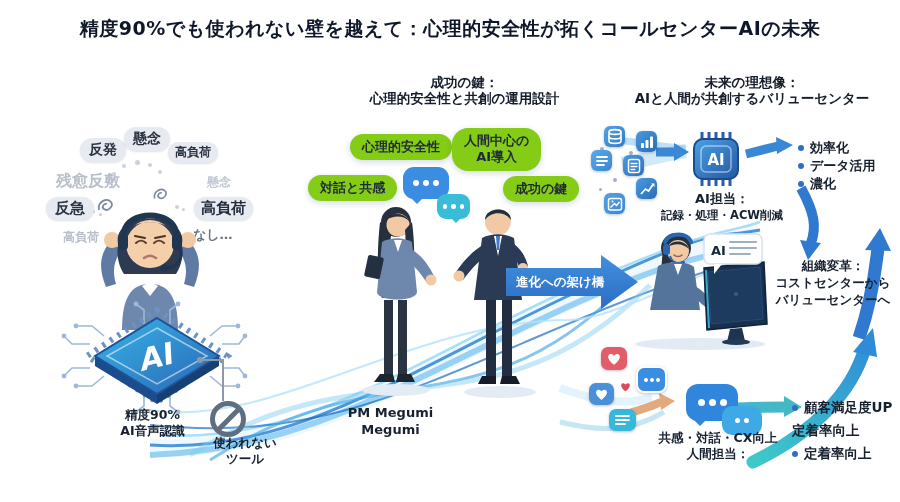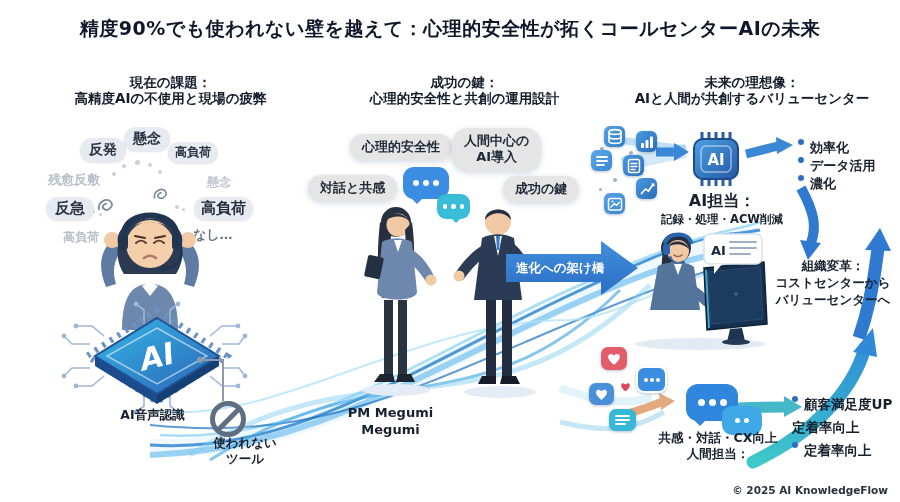--- a/index.html
+++ b/index.html
@@ -6,59 +6,55 @@
   .canvas{position:relative;width:900px;height:502px;background:#ffffff;overflow:hidden;
     font-family:"DejaVu Sans",sans-serif;}
   .abs{position:absolute;}
   .title{position:absolute;top:16px;left:0;width:100%;text-align:center;font-size:19px;
     font-weight:bold;color:#0f172a;letter-spacing:.5px;z-index:5;}
   .colhead{position:absolute;text-align:center;font-weight:bold;color:#141d2c;
     font-size:13.5px;line-height:1.2;z-index:5;}
   .pill{position:absolute;background:#e7eaf0;border-radius:16px;padding:3px 9px;
     font-weight:bold;color:#2a3342;z-index:4;box-shadow:0 1px 2px rgba(40,60,90,.15);}
   .faint{position:absolute;font-weight:bold;color:#b7bfca;z-index:3;}
-  .tag{position:absolute;background:#e5e5e5;border-radius:16px;padding:5px 12px;font-weight:bold;
+  .tag{position:absolute;background:#84cc16;border-radius:16px;padding:5px 12px;font-weight:bold;
     color:#1f2937;box-shadow:0 2px 6px rgba(30,60,120,.2);font-size:13px;z-index:5;text-align:center;line-height:1.25;}
   .chat{position:absolute;display:flex;align-items:center;justify-content:center;gap:4px;z-index:5;}
   .chat i{display:block;border-radius:50%;background:#fff;}
   .tail::after{content:"";position:absolute;width:0;height:0;border:7px solid transparent;border-top-color:var(--c);}
   .tail-bl::after{bottom:-12px;left:7px;}
   .tail-br::after{bottom:-11px;right:7px;}
   .caption{position:absolute;text-align:center;font-weight:bold;color:#17212f;z-index:5;line-height:1.3;}
   .barrow{position:absolute;display:flex;align-items:center;color:#fff;font-weight:bold;z-index:4;}
   #wall{left:212px;top:244px;width:114px;height:52px;font-size:13px;padding-left:13px;box-sizing:border-box;
     background:linear-gradient(180deg,#b6cde9,#8fb1d8);
     clip-path:polygon(0 24%,70% 24%,70% 0,100% 50%,70% 100%,70% 76%,0 76%);}
-  #bridge{left:506px;top:241px;width:132px;height:54px;font-size:12.5px;padding-left:10px;box-sizing:border-box;
+  #bridge{left:506px;top:255px;width:132px;height:54px;font-size:12.5px;padding-left:10px;box-sizing:border-box;
     background:linear-gradient(180deg,#418fdc,#2b6ec6);
     clip-path:polygon(0 24%,72% 24%,72% 0,100% 50%,72% 100%,72% 76%,0 76%);}
   .tile{position:absolute;border-radius:6px;display:flex;align-items:center;justify-content:center;
     z-index:4;box-shadow:0 1px 3px rgba(20,50,100,.3);}
   .deco{position:absolute;border-radius:50%;background:#c9d1dc;z-index:3;}
-  .brow{display:flex;align-items:flex-start;gap:6px;font-weight:bold;color:#17202e;}
+  .brow{display:flex;align-items:center;gap:6px;font-weight:bold;color:#17202e;}
   .brow .dot{width:6px;height:6px;border-radius:50%;background:#2e6fc4;flex:0 0 auto;}
   .nosign{position:absolute;left:210px;top:401px;width:26px;height:26px;border:5px solid #5f6f82;
     border-radius:50%;z-index:4;}
   .nosign::after{content:"";position:absolute;left:-3px;top:11px;width:33px;height:5px;
     background:#5f6f82;transform:rotate(-45deg);}
   .conn{position:absolute;background:#8e9aab;z-index:3;}
   .footer{position:absolute;right:12px;bottom:6px;font-size:10.5px;color:#2a3240;font-weight:600;z-index:5;}
   svg{overflow:visible;}
 </style>
 </head>
 <body>
 
 <div class="canvas">
 
   <div class="title">精度90%でも使われない壁を越えて：心理的安全性が拓くコールセンターAIの未来</div>
 
-  <div class="colhead" style="left:38px;top:74px;width:265px;">
-    <span style="display:block">現在の課題：</span>
-    <span style="display:block">高精度AIの不使用と現場の疲弊</span>
-  </div>
   <div class="colhead" style="left:332px;top:74px;width:265px;">
     <span style="display:block">成功の鍵：</span>
     <span style="display:block">心理的安全性と共創の運用設計</span>
   </div>
   <div class="colhead" style="left:608px;top:74px;width:288px;">
     <span style="display:block">未来の理想像：</span>
     <span style="display:block">AIと人間が共創するバリューセンター</span>
   </div>
 
   <svg class="abs" style="left:150px;top:200px;width:610px;height:260px;z-index:1;" viewBox="0 0 610 260">
@@ -68,21 +64,21 @@
     <path d="M10,235 C160,245 280,150 430,85 S575,35 610,22" stroke="#9fdcf6" stroke-width="2.5" opacity=".9" fill="none"></path>
     <path d="M0,225 C150,240 240,200 380,140 S560,70 610,55" stroke="#1b6fc2" stroke-width="2" opacity=".7" fill="none"></path>
     <path d="M60,260 C230,150 330,230 470,90" stroke="#45a8e4" stroke-width="3" opacity=".65" fill="none"></path>
     <path d="M40,255 C220,140 340,245 500,85" stroke="#7fcdf0" stroke-width="5" opacity=".45" fill="none"></path>
     <path d="M0,210 C120,230 260,120 420,120 C470,118 540,70 610,60" stroke="#b3e3f8" stroke-width="2" opacity=".8" fill="none"></path>
   </svg>
 
   <span class="pill" style="left:80px;top:138px;font-size:14px;">反発</span>
   <span class="pill" style="left:124px;top:127px;font-size:14px;">懸念</span>
   <span class="pill" style="left:168px;top:142px;font-size:12px;padding:2px 7px;">高負荷</span>
-  <span class="faint" style="left:48px;top:171px;font-size:13px;">残愈反敷</span>
+  <span class="faint" style="left:56px;top:171px;font-size:16px;">残愈反敷</span>
   <span class="faint" style="left:207px;top:174px;font-size:12px;color:#c0c7d2;">懸念</span>
   <span class="pill" style="left:46px;top:197px;font-size:15px;padding:2px 9px;">反急</span>
   <span class="pill" style="left:194px;top:197px;font-size:15px;padding:2px 7px;color:#222c3a;">高負荷</span>
   <span class="faint" style="left:63px;top:229px;font-size:12px;">高負荷</span>
   <span class="faint" style="left:193px;top:226px;font-size:13px;color:#6a7380;">なし…</span>
 
   <span class="deco" style="left:85px;top:207px;width:4px;height:4px;"></span>
   <span class="deco" style="left:92px;top:210px;width:3px;height:3px;"></span>
   <span class="deco" style="left:99px;top:213px;width:3px;height:3px;"></span>
   <span class="deco" style="left:175px;top:205px;width:4px;height:4px;"></span>
@@ -158,20 +154,21 @@
     </g>
     <polygon points="95,12 165,58 95,104 25,58" fill="none" stroke="#6b92c4" stroke-width="6" stroke-dasharray="3 6"></polygon>
     <polygon points="33,58 95,96 95,106 33,68" fill="#1c4c8e"></polygon>
     <polygon points="157,58 95,96 95,106 157,68" fill="#163f74"></polygon>
     <polygon points="95,20 157,58 95,96 33,58" fill="url(#chipG)" stroke="#1e5296" stroke-width="2"></polygon>
     <polygon points="95,30 145,58 95,86 45,58" fill="none" stroke="rgba(255,255,255,.55)" stroke-width="1.5"></polygon>
     <text x="95" y="69" text-anchor="middle" font-size="30" font-weight="bold" font-style="italic" fill="#ffffff" transform="rotate(-14 95 58)">AI</text>
   </svg>
 
   <div class="caption" style="left:85px;top:407px;width:135px;font-size:12.5px;">
+    <span style="display:block">精度90%</span>
     <span style="display:block">AI音声認識</span>
   </div>
 
   <span class="deco" style="left:197px;top:357px;width:6px;height:6px;background:#8e9aab;z-index:3;"></span>
   <div class="conn" style="left:202px;top:359px;width:22px;height:2px;"></div>
   <div class="conn" style="left:222px;top:359px;width:2px;height:42px;"></div>
   <div class="nosign"></div>
   <div class="caption" style="left:190px;top:435px;width:110px;font-size:12.5px;">
     <span style="display:block">使われない</span>
     <span style="display:block">ツール</span>
@@ -319,21 +316,21 @@
     <g stroke="#2a5ca8" stroke-width="3">
       <path d="M14,2 V9 M21,2 V9 M28,2 V9 M35,2 V9 M42,2 V9"></path>
       <path d="M14,49 V56 M21,49 V56 M28,49 V56 M35,49 V56 M42,49 V56"></path>
     </g>
     <rect x="6" y="9" width="44" height="40" rx="9" fill="url(#chip2)" stroke="#1d4a8c" stroke-width="2"></rect>
     <rect x="13" y="16" width="30" height="26" rx="5" fill="none" stroke="rgba(255,255,255,.5)" stroke-width="1.5"></rect>
     <text x="28" y="34.5" text-anchor="middle" font-size="15" font-weight="bold" fill="#fff">AI</text>
   </svg>
 
   <div class="caption" style="left:652px;top:191px;width:140px;">
-    <span style="display:block;font-size:16px;">AI担当：</span>
+    <span style="display:block;font-size:13px;">AI担当：</span>
     <span style="display:block;font-size:11.5px;">記録・処理・ACW削減</span>
   </div>
 
   <div class="abs" style="left:798px;top:139px;z-index:5;">
     <div class="brow" style="height:18px;font-size:13px;">
       <span class="dot"></span>
       <span>効率化</span>
     </div>
     <div class="brow" style="height:18px;font-size:13px;">
       <span class="dot"></span>
@@ -428,15 +425,14 @@
     </div>
     <div class="brow" style="height:23px;font-size:13.5px;">
       <span>定着率向上</span>
     </div>
     <div class="brow" style="height:23px;font-size:13.5px;">
       <span class="dot"></span>
       <span>定着率向上</span>
     </div>
   </div>
 
-  <div class="footer">© 2025 AI KnowledgeFlow</div>
 
 </div>
 
 </body></html>

